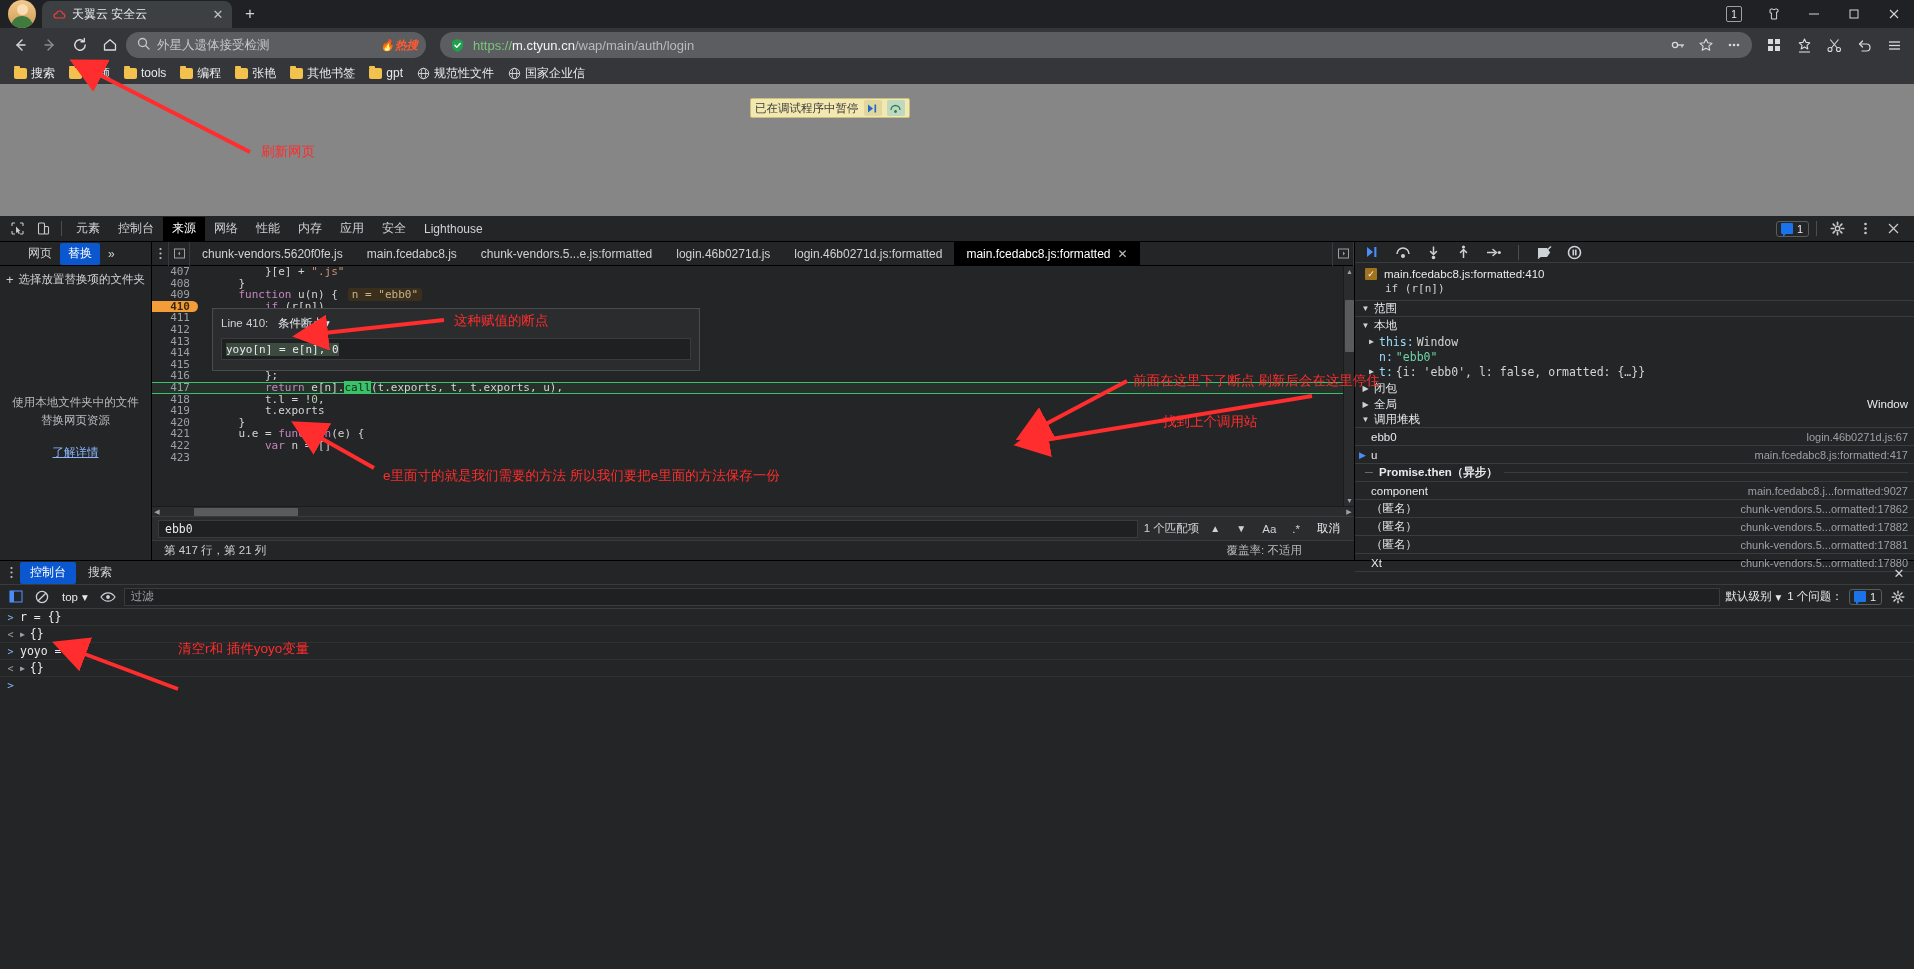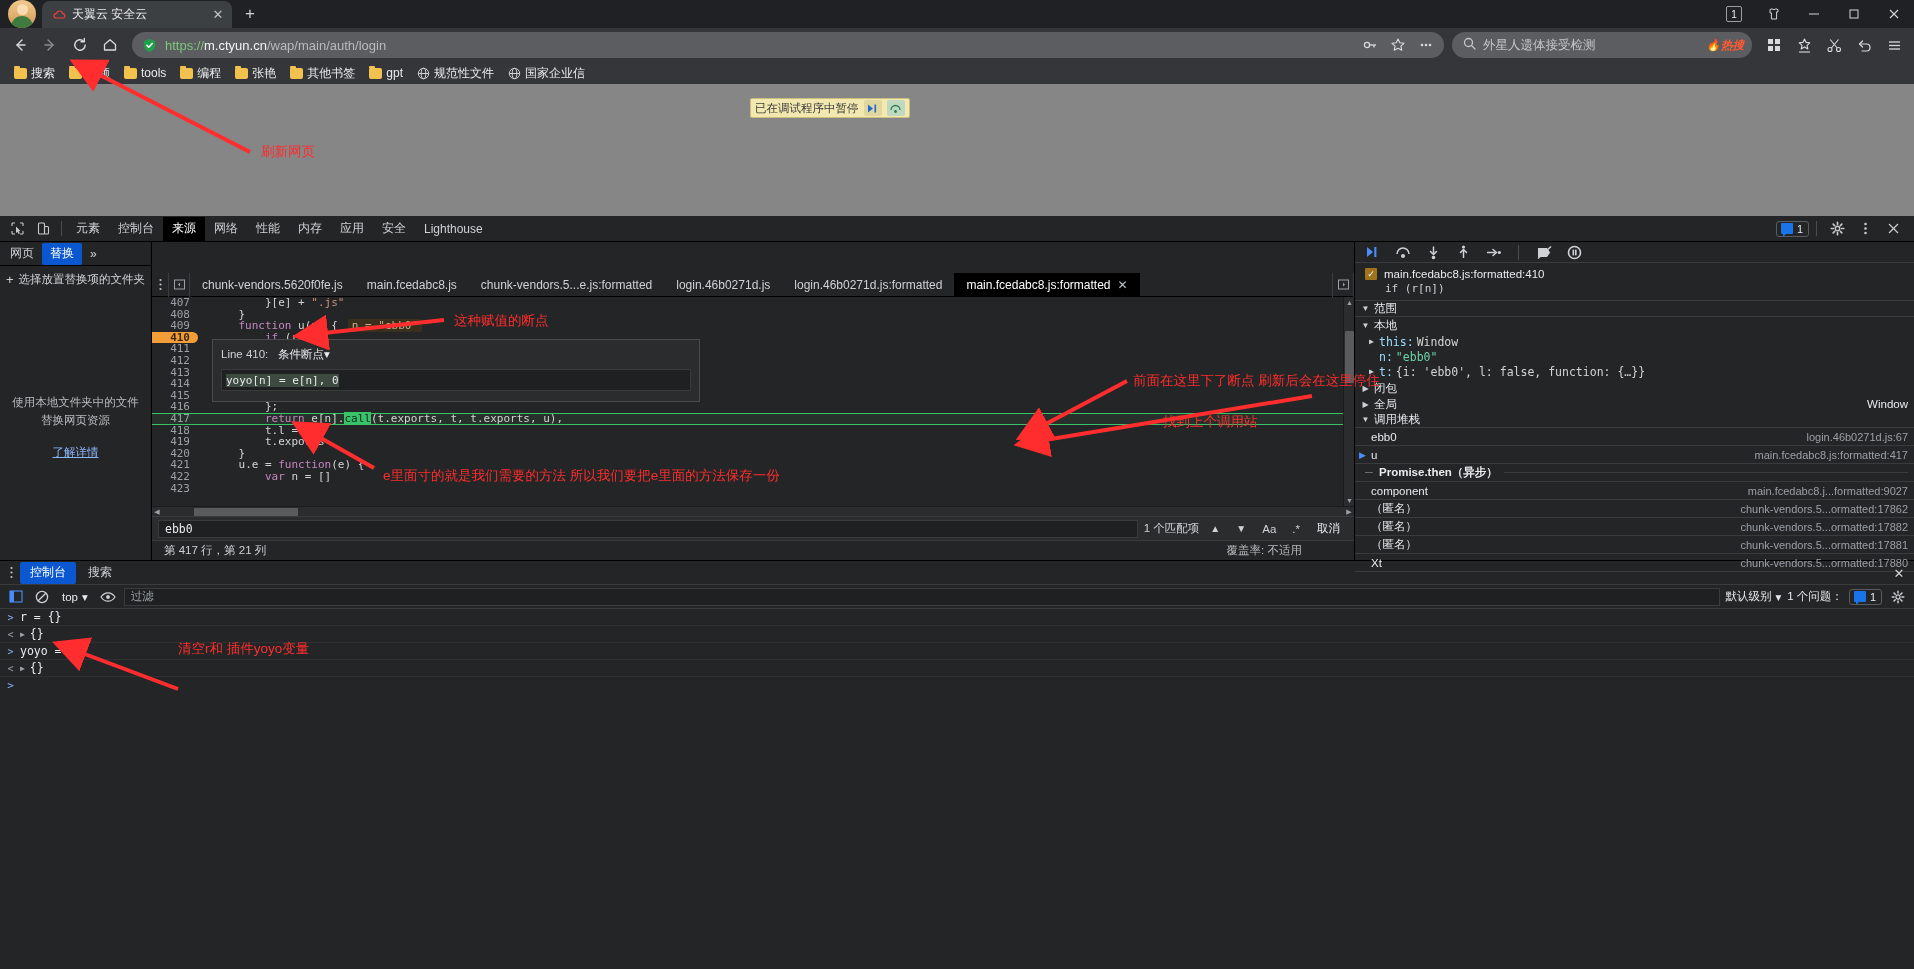--- a/index.html
+++ b/index.html
@@ -85,33 +85,33 @@
   #dt-tabs-right { margin-left:auto; display:flex; align-items:center; gap:2px; padding-right:4px; }
   .msgbadge { display:flex;align-items:center;gap:4px;border:1px solid #5a5b5d;border-radius:3px;padding:1px 5px 1px 4px;color:#e8eaed;font-size:11px;}
   .msgbadge .sq { width:12px;height:11px;background:#1a73e8;border-radius:1px; position:relative;}
   .msgbadge .sq:after{content:"";position:absolute;left:2px;bottom:-3px;border-width:3px 3px 0 0;border-style:solid;border-color:#1a73e8 transparent transparent transparent;}
 
   #dt-body { flex:1; display:flex; flex-direction:column; min-height:0; }
   #sources-row { display:flex; height:318px; min-height:0; }
 
   
   #nav-pane { width:152px; background:#242526; border-right:1px solid #000; display:flex; flex-direction:column; }
-  #nav-tabs { height:24px; display:flex; align-items:center; border-bottom:1px solid #000; padding:0 2px; }
+  #nav-tabs { height:24px; display:flex; align-items:center; border-bottom:1px solid #000; padding:0 20px; }
   .ntab { padding:0 8px; height:22px; display:flex;align-items:center; font-size:12px; color:#cfd2d5;}
   .ntab.active { background:#0b57d0; color:#fff; border-radius:2px; }
   .ntab.more { color:#cfd2d5; }
   #nav-add { display:flex; align-items:center; gap:5px; padding:6px 6px; font-size:11.5px; color:#cfd2d5; white-space:nowrap;}
   #nav-add .plus { color:#cfd2d5; font-size:13px; }
   #nav-empty { flex:1; display:flex; flex-direction:column; align-items:center; justify-content:center; padding:0 10px; gap:16px;}
   #nav-empty .txt { font-size:11.5px; color:#b9bcbf; text-align:center; line-height:1.6; }
   #nav-empty .lnk { font-size:11.5px; color:#8ab4f8; text-decoration:underline; }
 
   
   #editor-pane { flex:1; display:flex; flex-direction:column; min-width:0; background:#242526; }
-  #editor-tabs { height:24px; background:#242526; border-bottom:1px solid #000; display:flex; align-items:center;margin-top:31px; }
+  #editor-tabs { height:24px; background:#242526; border-bottom:1px solid #000; display:flex; align-items:center; }
   #editor-tabs .kebab { width:16px;height:24px;display:flex;align-items:center;justify-content:center;color:#bdc1c6;}
   #editor-tabs .panelicon { width:22px;height:24px;display:flex;align-items:center;justify-content:center;color:#9aa0a6;border-left:1px solid #3a3b3d;border-right:1px solid #3a3b3d;}
   .etab { padding:0 12px; height:24px; display:flex; align-items:center; gap:7px; font-size:12px; color:#cfd2d5; white-space:nowrap;}
   .etab.active { background:#000; color:#fff; }
   .etab .x { color:#bdc1c6; font-size:12px; }
   #etabs-right { margin-left:auto; display:flex; align-items:center; }
 
   #code-area { flex:1; display:flex; min-height:0; position:relative; overflow:hidden; background:#242526;}
   #code-scroll { flex:1; position:relative; overflow:hidden; }
   .cline { display:flex; height:11.6px; align-items:center; font-size:11px; line-height:11.6px;}
@@ -285,20 +285,31 @@
             <path d="M14.2 9a5.2 5.2 0 1 1-1.6-3.8" fill="none" stroke="#d8dadd" stroke-width="1.4" stroke-linecap="round"></path>
             <path d="M13.3 2.4v3.3h-3.3" fill="none" stroke="#d8dadd" stroke-width="1.4" stroke-linecap="round" stroke-linejoin="round"></path>
           </svg>
     </div>
     <div class="navbtn">
       <svg width="18" height="18" viewBox="0 0 18 18">
             <path d="M3.5 8.5 9 3.8l5.5 4.7v5.5h-11z" fill="none" stroke="#d8dadd" stroke-width="1.3" stroke-linejoin="round"></path>
           </svg>
     </div>
 
+    <div id="searchbox">
+      <span class="oicon">
+        <svg width="15" height="15" viewBox="0 0 15 15">
+              <circle cx="6.5" cy="6.5" r="4" fill="none" stroke="#c3c6ca" stroke-width="1.3"></circle>
+              <line x1="9.5" y1="9.5" x2="13" y2="13" stroke="#c3c6ca" stroke-width="1.3" stroke-linecap="round"></line>
+            </svg>
+      </span>
+      <span class="stext">外星人遗体接受检测</span>
+      <span class="hot">🔥<span>热搜</span></span>
+    </div>
+
     <div id="omnibox">
       <span class="shield">
         <svg width="15" height="15" viewBox="0 0 15 15">
               <path d="M7.5 1 13 3v4.3c0 3.4-2.3 5.8-5.5 6.7C4.3 13.1 2 10.7 2 7.3V3z" fill="#21a04b"></path>
               <path d="M5 7.4 6.8 9.2 10.2 5.6" fill="none" stroke="#fff" stroke-width="1.5" stroke-linecap="round" stroke-linejoin="round"></path>
             </svg>
       </span>
       <span id="url" class="">
         <span class="sch">https://</span><span class="host">m.ctyun.cn</span><span class="path">/wap/main/auth/login</span>
       </span>
@@ -314,31 +325,20 @@
               <path d="M8 2l1.8 3.8 4.2.5-3.1 2.8.9 4.1L8 11.2 4.2 13.2l.9-4.1L2 6.3l4.2-.5z" fill="none" stroke="#d8dadd" stroke-width="1.1" stroke-linejoin="round"></path>
             </svg>
       </span>
       <span class="oicon">
         <svg width="16" height="16">
               <circle cx="4" cy="8" r="1.3" fill="#d8dadd"></circle>
               <circle cx="8" cy="8" r="1.3" fill="#d8dadd"></circle>
               <circle cx="12" cy="8" r="1.3" fill="#d8dadd"></circle>
             </svg>
       </span>
-    </div>
-
-    <div id="searchbox">
-      <span class="oicon">
-        <svg width="15" height="15" viewBox="0 0 15 15">
-              <circle cx="6.5" cy="6.5" r="4" fill="none" stroke="#c3c6ca" stroke-width="1.3"></circle>
-              <line x1="9.5" y1="9.5" x2="13" y2="13" stroke="#c3c6ca" stroke-width="1.3" stroke-linecap="round"></line>
-            </svg>
-      </span>
-      <span class="stext">外星人遗体接受检测</span>
-      <span class="hot">🔥<span>热搜</span></span>
     </div>
 
     <div class="navbtn r">
       <svg width="16" height="16">
             <rect x="2" y="2" width="5" height="5" fill="#d8dadd"></rect>
             <rect x="9" y="2" width="5" height="5" fill="#d8dadd"></rect>
             <rect x="2" y="9" width="5" height="5" fill="#d8dadd"></rect>
             <rect x="9" y="9" width="5" height="5" fill="#d8dadd"></rect>
           </svg>
     </div>
@@ -746,21 +746,21 @@
                   <span class="vl">Window</span>
                 </div>
                 <div class="r">
                   <span class="caret"></span>
                   <span class="nm">n:</span>
                   <span class="vl str">"ebb0"</span>
                 </div>
                 <div class="r">
                   <span class="caret">▶</span>
                   <span class="nm">t:</span>
-                  <span class="vl">{i: 'ebb0', l: false, function: {…}}</span>
+                  <span class="vl">{i: 'ebb0', l: false, ormatted: {…}}</span>
                 </div>
               </div>
               <div class="scope-row" style="position: relative;">
                 <span class="caret">▶</span>
                 <span>闭包</span>
               </div>
               <div class="scope-row" style="position: relative;">
                 <span class="caret">▶</span>
                 <span>全局</span>
                 <span id="winlabel-全局" style="position: absolute; right: 6px; font-size: 11.5px; color: rgb(232, 234, 237);">Window</span>

